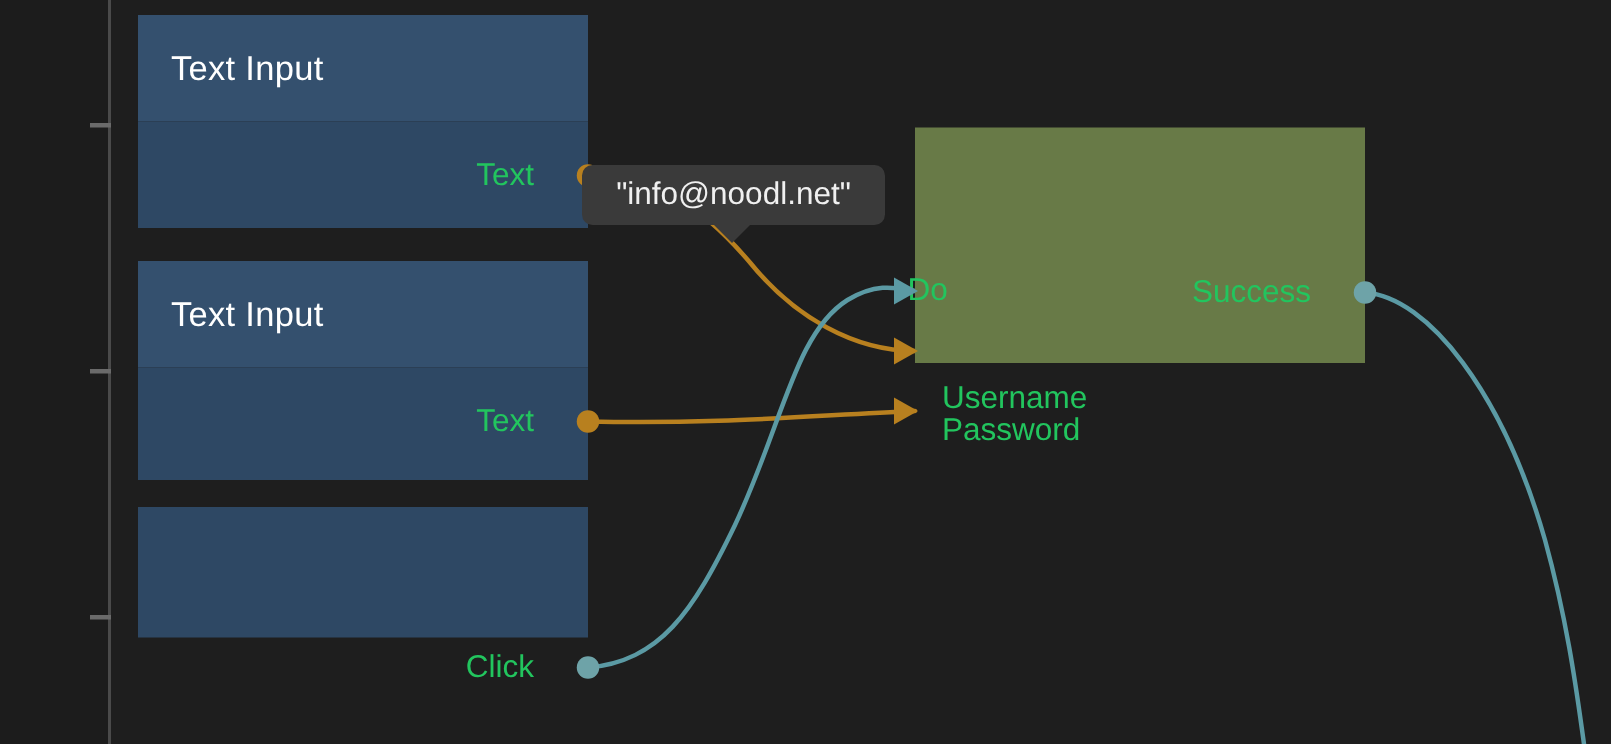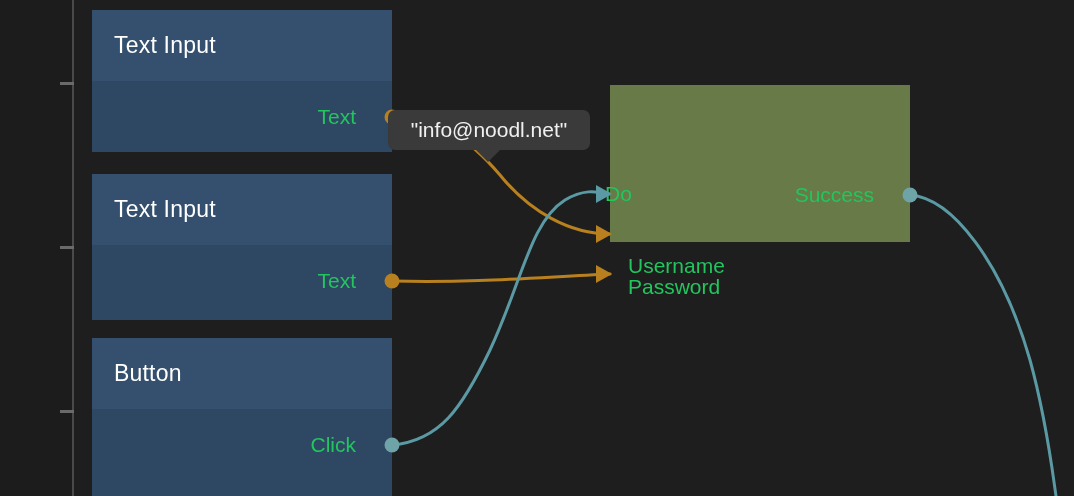--- a/index.html
+++ b/index.html
@@ -153,23 +153,20 @@
       <div class="port-dot orange" style="left: 392px; top: 117px;"></div>
       <div class="node node-blue" style="left: 92px; top: 174px; width: 300px; height: 146px;">
         <div class="node-header">
           <span class="node-title">Text Input</span>
         </div>
         <div class="node-body" style="height: 75px;"></div>
       </div>
       <div class="port-row out" style="left: 92px; width: 264px; top: 269px;">Text</div>
       <div class="port-dot orange" style="left: 392px; top: 281px;"></div>
       <div class="node node-blue" style="left: 92px; top: 338px; width: 300px; height: 158px;">
-        <div class="node-header">
-          <span class="node-title">Button</span>
-        </div>
         <div class="node-body" style="height: 87px;"></div>
       </div>
       <div class="port-row out" style="left: 92px; width: 264px; top: 433px; text-align: right;">Click</div>
       <div class="port-dot teal" style="left: 392px; top: 445px;"></div>
       <div class="node node-green" style="left: 610px; top: 85px; width: 300px; height: 228px;">
         <div class="node-body" style="height: 157px;"></div>
       </div>
       <div class="port-row in" style="left: 605px; top: 182px;">Do</div>
       <div class="port-arrow teal" style="left: 612px; top: 194px;"></div>
       <div class="port-row in" style="left: 628px; top: 222px; margin-top: 32px;">Username</div>

